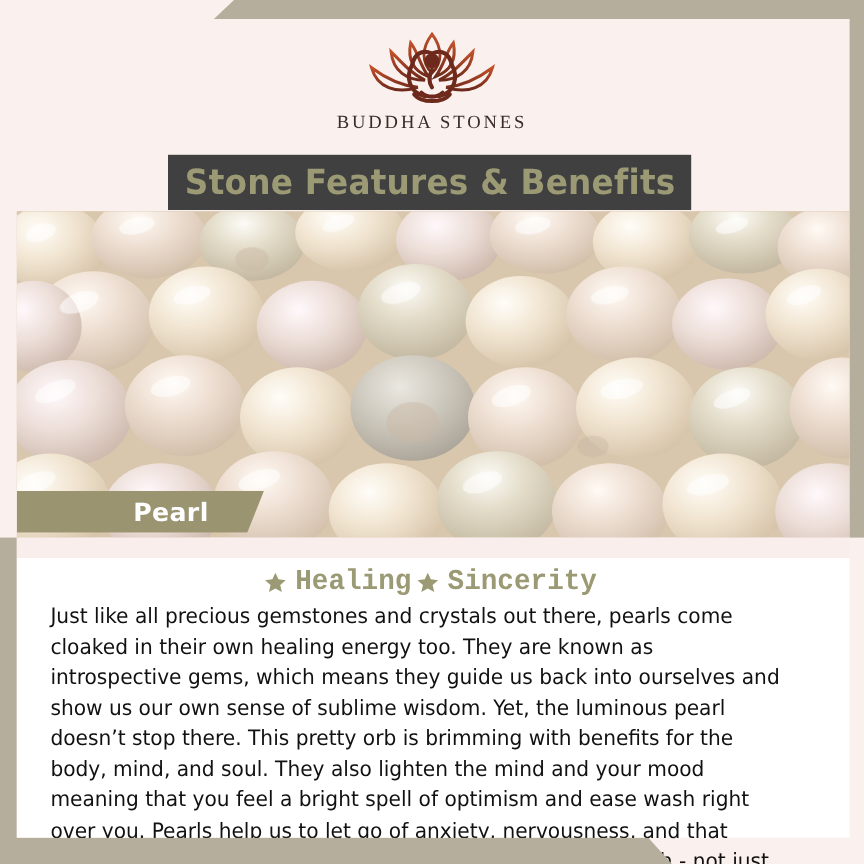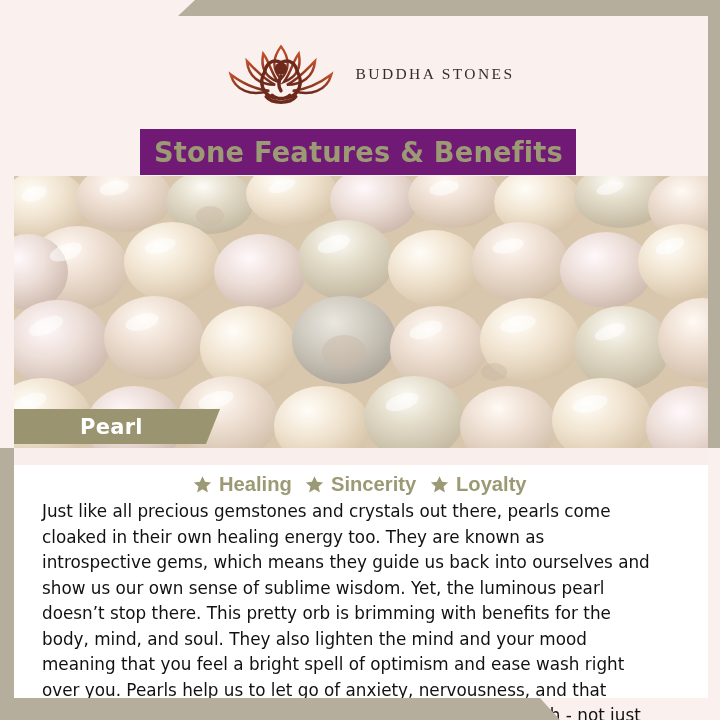--- a/index.html
+++ b/index.html
@@ -22,32 +22,32 @@
   .left-band{
     position:absolute;left:0;top:448px;width:14px;height:272px;background:#b5ae9c;
   }
   .bottom-band{
     position:absolute;left:0;bottom:0;width:720px;height:22px;background:#b5ae9c;
     clip-path:polygon(0 0, 540px 0, 560px 22px, 0 22px);
   }
 
   
   .logo-wrap{position:absolute;left:0;top:18px;width:720px;height:110px;
-    display:flex;flex-direction:row;align-items:center;justify-content:center;}
+    display:flex;flex-direction:column;align-items:center;justify-content:flex-start;}
   .logo-mark{width:150px;height:74px;display:block;}
   .logo-text{
     font-family:"Liberation Serif", serif;
     font-size:15.5px;letter-spacing:2.4px;color:#3a2b28;
     margin-top:2px;font-weight:400;
   }
 
   
   .title-strip{
     position:absolute;left:140px;top:129px;width:436px;height:46px;
-    background:#701a75;
+    background:#404040;
     display:flex;align-items:center;justify-content:center;
   }
   .title-text{
     font-family:"DejaVu Sans", sans-serif;
     font-weight:bold;font-size:29px;color:#9b9a74;
     letter-spacing:.2px;white-space:nowrap;
     transform:scaleX(.94);transform-origin:center;
   }
 
   
@@ -59,34 +59,34 @@
 
   
   .name-tag{
     position:absolute;left:14px;top:409px;width:206px;height:35px;
     background:#9b9470;
     clip-path:polygon(0 0, 206px 0, 192px 35px, 0 35px);
     display:flex;align-items:center;
   }
   .name-text{
     color:#ffffff;font-family:"DejaVu Sans", sans-serif;
-    font-weight:bold;font-size:21px;margin-left:66px;letter-spacing:.3px;
+    font-weight:bold;font-size:21px;margin-left:97px;letter-spacing:.3px;
   }
 
   
   .pink-strip{position:absolute;left:14px;top:448px;width:694px;height:17px;background:#f9eeeb;}
   .content{
     position:absolute;left:14px;top:465px;width:694px;height:233px;
     background:#ffffff;
   }
   .benefits{
     display:flex;align-items:center;justify-content:center;
-    gap:10px;padding-top:7px;
-    color:#9b9a74;font-family:Liberation Sans, sans-serif;
-    font-weight:bold;font-size:21px;white-space:nowrap;
+    padding-top:7px;
+    color:#9b9a74;font-family:Liberation Mono, monospace;
+    font-weight:bold;font-size:24px;white-space:nowrap;
   }
   .benefit{display:flex;align-items:center;gap:7px;}
   .star{width:19px;height:19px;display:block;flex:0 0 auto;}
   .benefit-label{transform:scaleX(.96);transform-origin:left center;}
   .body-text{
     margin:3px 28px 0 28px;
     font-family:"DejaVu Sans", sans-serif;
     font-size:17.6px;line-height:25.5px;color:#111111;
     text-align:left;transform:scaleX(.955);transform-origin:left top;
     width:640px;
@@ -257,25 +257,19 @@
           <polygon points="12,1.5 15.2,8.6 22.9,9.4 17.1,14.5 18.8,22 12,18.1 5.2,22 6.9,14.5 1.1,9.4 8.8,8.6" fill="#9b9a74"></polygon>
         </svg>
         <span class="benefit-label">Healing</span>
       </div>
       <div class="benefit">
         <svg class="star" viewBox="0 0 24 24">
           <polygon points="12,1.5 15.2,8.6 22.9,9.4 17.1,14.5 18.8,22 12,18.1 5.2,22 6.9,14.5 1.1,9.4 8.8,8.6" fill="#9b9a74"></polygon>
         </svg>
         <span class="benefit-label">Sincerity</span>
       </div>
-      <div class="benefit">
-        <svg class="star" viewBox="0 0 24 24">
-          <polygon points="12,1.5 15.2,8.6 22.9,9.4 17.1,14.5 18.8,22 12,18.1 5.2,22 6.9,14.5 1.1,9.4 8.8,8.6" fill="#9b9a74"></polygon>
-        </svg>
-        <span class="benefit-label">Loyalty</span>
-      </div>
     </div>
 
     <p class="body-text">Just like all precious gemstones and crystals out there, pearls come cloaked in their own healing energy too. They are known as introspective gems, which means they guide us back into ourselves and show us our own sense of sublime wisdom. Yet, the luminous pearl doesn’t stop there. This pretty orb is brimming with benefits for the body, mind, and soul. They also lighten the mind and your mood meaning that you feel a bright spell of optimism and ease wash right over you. Pearls help us to let go of anxiety, nervousness, and that negative inner voice. They inspire sincerity, loyalty, and truth - not just to others but most importantly, to ourselves.</p>
   </div>
 
   <div class="bottom-band"></div>
 </div>
 
 </body></html>

